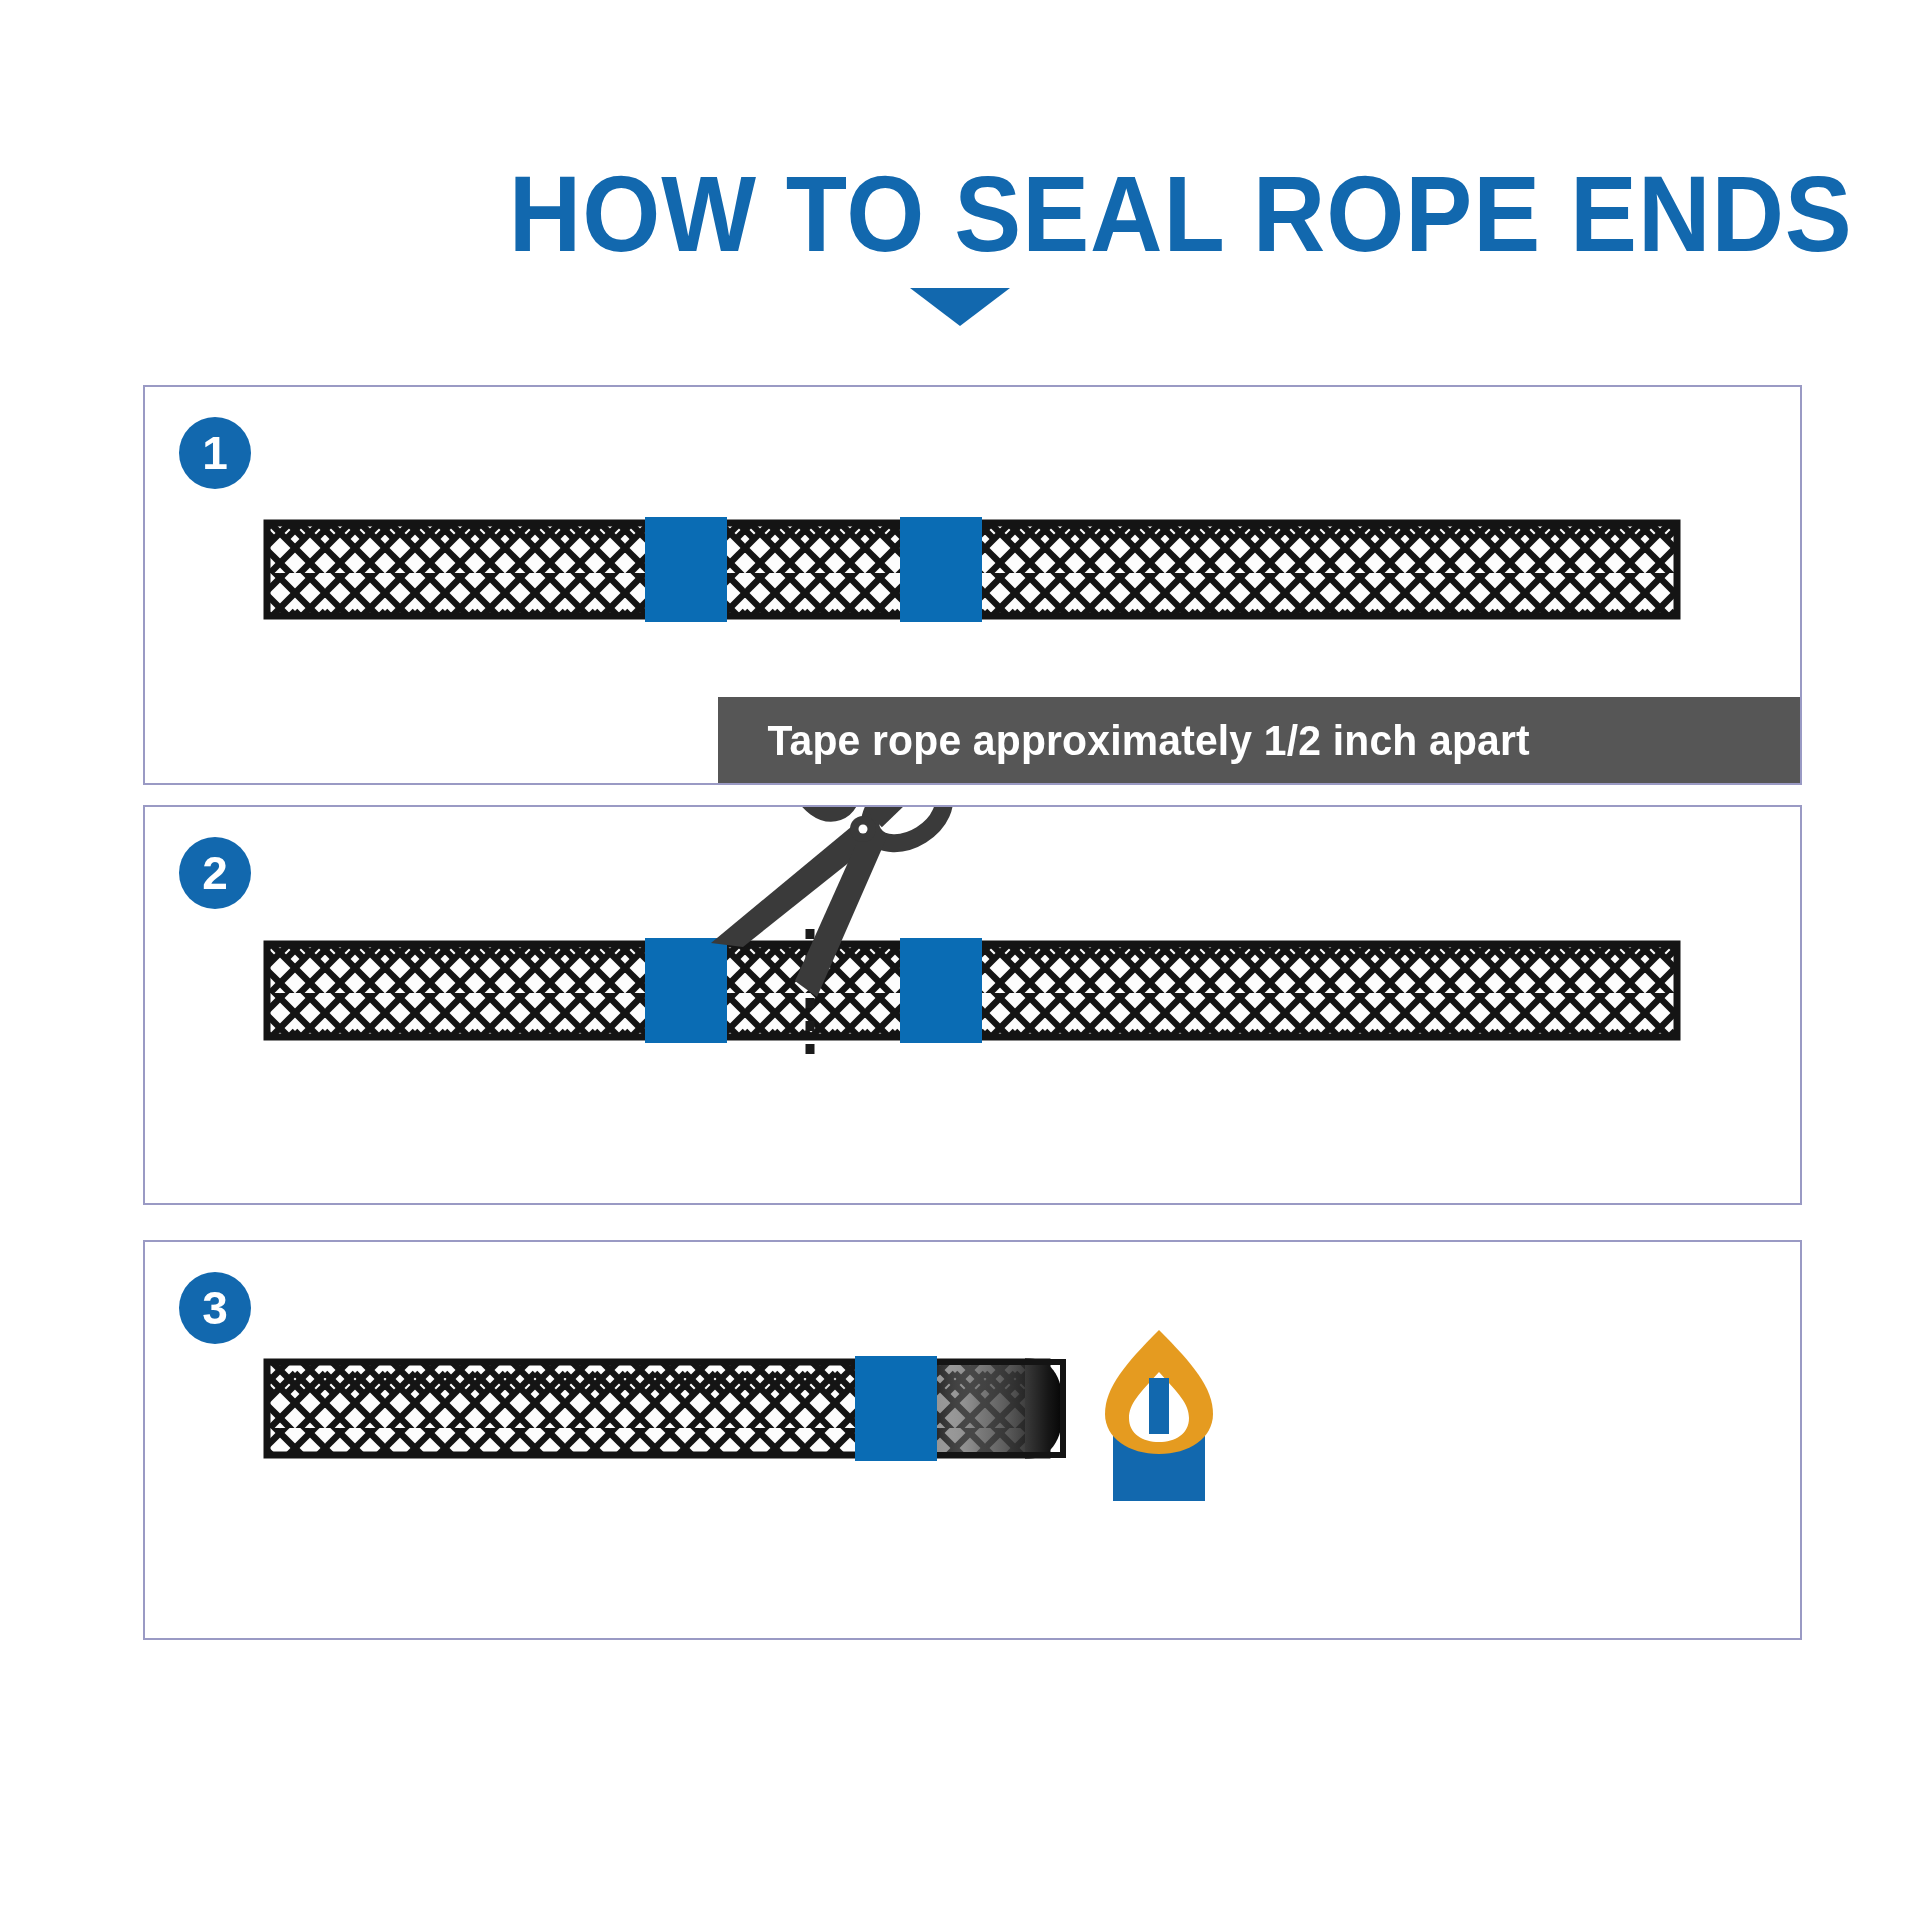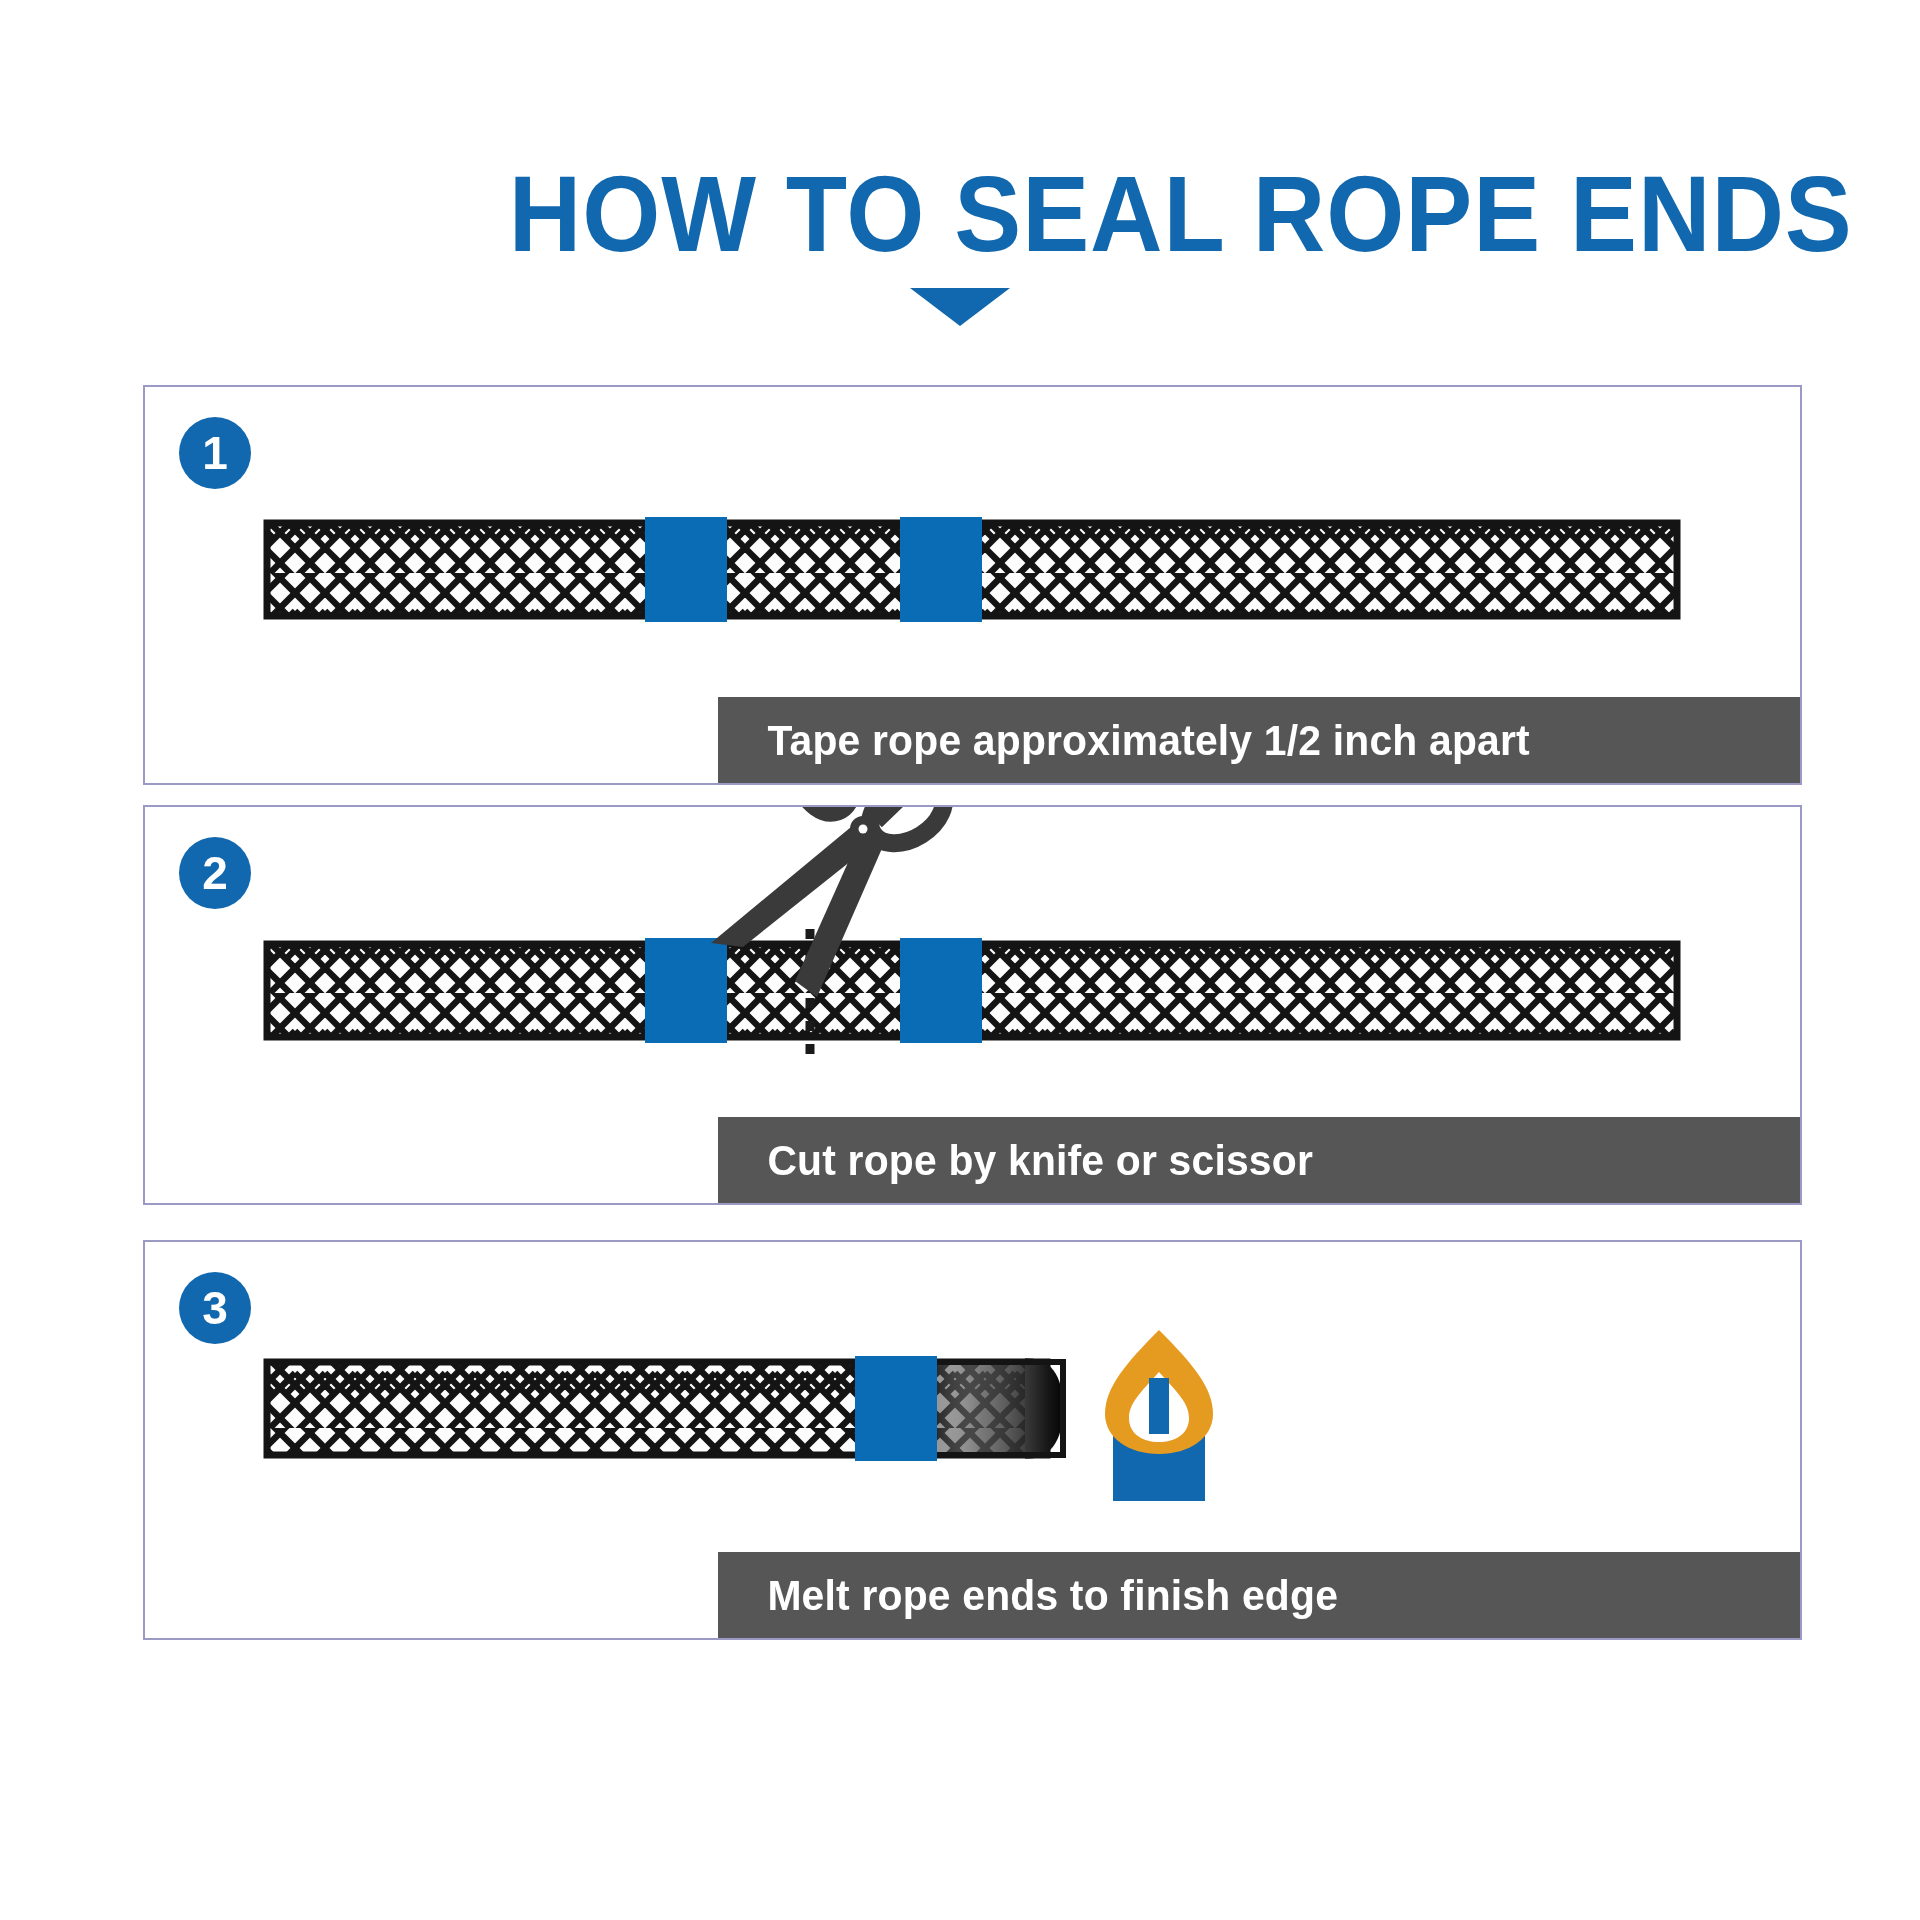--- a/index.html
+++ b/index.html
@@ -227,23 +227,20 @@
 
         <path d="M700,6 L672,-20" stroke="#3a3a3a" stroke-width="17" fill="none"></path>
         <path d="M731,14 L756,-10" stroke="#3a3a3a" stroke-width="17" fill="none"></path>
 
         <circle cx="718" cy="22" r="13" fill="#3a3a3a"></circle>
         <circle cx="718" cy="22" r="4.5" fill="#ffffff"></circle>
       </g>
     </svg>
   </div>
 
-  <div class="caption-bar">
-    <span class="caption-text">Cut rope by knife or scissor</span>
-  </div>
 </div>
 
 <div class="step-panel" id="step-panel-3">
   <div class="step-badge">3</div>
 
   <div class="rope-stage">
     <svg width="1655" height="396" viewBox="0 0 1655 396">
 
       <g>
         <rect x="122" y="120" width="780" height="93" fill="url(#braid)"></rect>
@@ -272,16 +269,13 @@
         <path d="M1014,130
                  C1034,152 1044,162 1044,176
                  C1044,192 1030,200 1014,200
                  C998,200 984,192 984,176
                  C984,162 994,152 1014,130 Z" fill="#ffffff"></path>
         <rect x="1004" y="136" width="20" height="56" fill="#1268ae"></rect>
       </g>
     </svg>
   </div>
 
-  <div class="caption-bar">
-    <span class="caption-text">Melt rope ends to finish edge</span>
-  </div>
 </div>
 
 </body></html>

